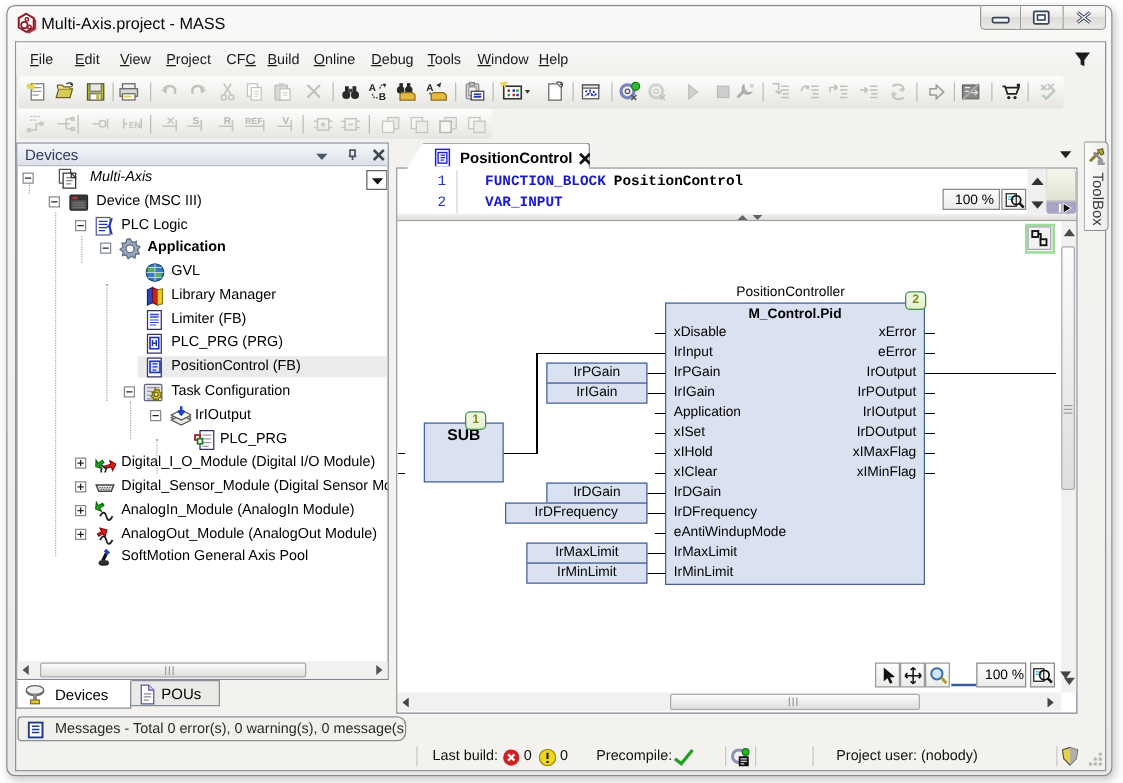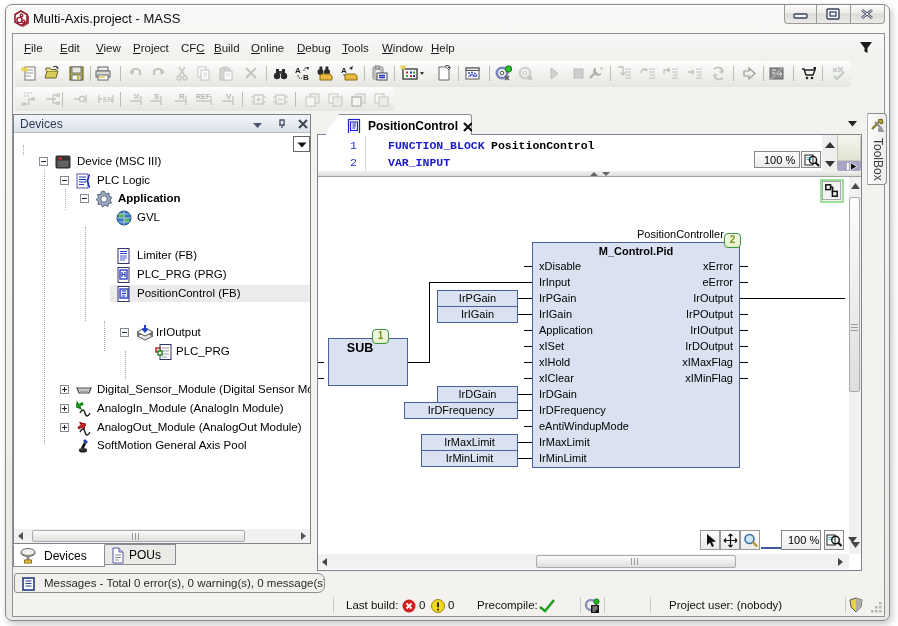--- a/index.html
+++ b/index.html
@@ -373,20 +373,32 @@
             <path d="M0.5 0.5 L9.5 0.5 L5 5.5 Z" fill="#111"></path>
           </svg>
         </div>
   <div class="abs" style="left:9px;top:11px;height:10px;border-left:1px dotted #aaa"></div>
   <div class="abs" style="left:30px;top:36px;height:275px;border-left:1px dotted #aaa"></div>
   <div class="abs" style="left:51px;top:55px;height:21px;border-left:1px dotted #aaa"></div>
   <div class="abs" style="left:71px;top:93px;height:94px;border-left:1px dotted #aaa"></div>
   <div class="abs" style="left:90px;top:187px;height:30px;border-left:1px dotted #aaa"></div>
   <div class="abs" style="left:111px;top:217px;height:28px;border-left:1px dotted #aaa"></div>
 
+  <div class="trow" style="left:0;top:0;width:296px">
+   <div class="exp" style="left:4px;top:4px">
+            <i></i>
+          </div>
+   <svg class="tico" style="left:31px" width="18" height="18">
+            <rect x="2.5" y="1.5" width="9" height="11" fill="#fff" stroke="#555"></rect>
+            <rect x="5.5" y="4.5" width="10" height="12" fill="#fff" stroke="#333"></rect>
+            <path d="M8 8h5M8 10.5h5M8 13h4" stroke="#888"></path>
+            <path d="M12 4.5 l3.5 3.5 l-3.5 0 Z" fill="#e8e8e8" stroke="#333"></path>
+          </svg>
+   <span class="tlabel" style="left:58px;font-style:italic">Multi-Axis</span>
+  </div>
 
   <div class="trow" style="left:0;top:19px;width:296px">
    <div class="exp" style="left:25px;top:4px">
             <i></i>
           </div>
    <svg class="tico" style="left:40px" width="18" height="18">
             <rect x="2" y="3" width="14" height="12" rx="1" fill="#4a4a4a" stroke="#222"></rect>
             <rect x="3" y="4" width="12" height="3" fill="#333"></rect>
             <rect x="4" y="4.5" width="4" height="2" fill="#c03030"></rect>
             <path d="M4 9h10M4 11h10M4 13h10" stroke="#777"></path>
@@ -421,20 +433,28 @@
    <div class="exp" style="left:66px;top:4px">
             <i></i>
           </div>
    <svg class="tico" style="left:81px" width="18" height="18">
             <path d="M9 1 L11 4 L14 3 L14 6 L17 7.5 L15 10 L16.5 13 L13.5 13.5 L13 16.5 L10 15 L7.5 17 L6 14 L3 14.5 L3.5 11.5 L1 9.5 L3.5 7.5 L2.5 4.5 L5.5 4.5 L6.5 1.5 Z" fill="#9aa7bc" stroke="#5a6a84" stroke-width="1"></path>
             <circle cx="9" cy="9" r="3.2" fill="#fff" stroke="#5a6a84"></circle>
           </svg>
    <span class="tlabel" style="left:104px;font-weight:bold">Application</span>
   </div>
 
+  <div class="trow" style="left:0;top:94px;width:296px">
+   <svg class="tico" style="left:101px" width="18" height="18">
+            <path d="M3 4 L7 2 L7 14 L3 16 Z" fill="#2848c8" stroke="#12247a"></path>
+            <path d="M7 2 L11 4 L11 16 L7 14 Z" fill="#cc2020" stroke="#701010"></path>
+            <path d="M11 4 L15 3 L15 15 L11 16 Z" fill="#e8d020" stroke="#8a7a10"></path>
+          </svg>
+   <span class="tlabel" style="left:123px">Library Manager</span>
+  </div>
 
   <div class="trow" style="left:0;top:113px;width:296px">
    <svg class="tico" style="left:101px" width="18" height="18">
             <rect x="3" y="1.5" width="11" height="15" fill="#fff" stroke="#336"></rect>
             <path d="M5 4.5h7M5 6.5h7" stroke="#3344cc" stroke-width="1.2"></path>
             <path d="M5 9h7M5 11h7M5 13h5" stroke="#3344cc" stroke-width="0.9"></path>
           </svg>
    <span class="tlabel" style="left:123px">Limiter (FB)</span>
   </div>
 
@@ -449,20 +469,32 @@
 
   <div class="trow" style="left:0;top:151px;width:296px">
    <svg class="tico" style="left:101px" width="18" height="18">
             <rect x="3" y="1.5" width="11" height="15" fill="#fff" stroke="#336"></rect>
             <rect x="5" y="4" width="8" height="9" fill="#dde4f4" stroke="#2233bb" stroke-width="1.3"></rect>
             <path d="M7 6h4M7 8.5h4M7 11h3" stroke="#2233bb"></path>
           </svg>
    <span class="tlabel" style="left:123px">PositionControl (FB)</span>
   </div>
 
+  <div class="trow" style="left:0;top:171px;width:296px">
+   <div class="exp" style="left:85px;top:4px">
+            <i></i>
+          </div>
+   <svg class="tico" style="left:100px" width="18" height="18">
+            <rect x="1.5" y="2.5" width="14" height="13" rx="1" fill="#dfe3ea" stroke="#667"></rect>
+            <path d="M3.5 5h10M3.5 8h10M3.5 11h10M3.5 14h7" stroke="#99a"></path>
+            <path d="M10 5.5 L11.2 7.2 L13.2 6.6 L13.4 8.7 L15.4 9.4 L14.2 11.1 L15 13 L13 13.3 L12.4 15.3 L10.7 14.1 L8.9 15.1 L8.7 13 L6.8 12.2 L8.3 10.8 L7.6 8.8 L9.7 8.9 Z" fill="#e0c81c" stroke="#7a6a0a"></path>
+            <circle cx="11" cy="10.5" r="1.6" fill="#f6f0c0" stroke="#7a6a0a"></circle>
+          </svg>
+   <span class="tlabel" style="left:123px">Task Configuration</span>
+  </div>
 
   <div class="trow" style="left:0;top:190px;width:296px">
    <div class="exp" style="left:106px;top:4px">
             <i></i>
           </div>
    <svg class="tico" style="left:121px" width="20" height="18">
             <path d="M2 10 L10 6 L18 10 L10 14 Z" fill="#f2f2ee" stroke="#555"></path>
             <path d="M2 12 L10 8 L18 12 L10 16 Z" fill="#e6e6e2" stroke="#555"></path>
             <path d="M2 8 L10 4 L18 8 L10 12 Z" fill="#fcfcfa" stroke="#555"></path>
             <path d="M10 1 L10 7 M7.5 4.5 L10 7.5 L12.5 4.5" stroke="#2040c0" stroke-width="2" fill="none"></path>
@@ -473,20 +505,31 @@
   <div class="trow" style="left:0;top:209px;width:296px">
    <svg class="tico" style="left:141px" width="20" height="18">
             <rect x="5" y="1.5" width="11" height="15" fill="#fff" stroke="#336"></rect>
             <path d="M7 5h7M7 8h7M7 11h7M7 14h5" stroke="#99a"></path>
             <rect x="1" y="5" width="4" height="4" fill="#fff" stroke="#a02020" stroke-width="1.4"></rect>
             <rect x="3" y="8" width="4" height="4" fill="#fff" stroke="#208020" stroke-width="1.4"></rect>
           </svg>
    <span class="tlabel" style="left:162px">PLC_PRG</span>
   </div>
 
+  <div class="trow" style="left:0;top:228px;width:296px">
+   <div class="exp plus" style="left:46px;top:4px">
+            <i></i>
+          </div>
+   <svg class="tico" style="left:61px" width="20" height="18">
+            <path d="M8 6 L4 6 L4 3 L1 7 L4 11 L4 8 L8 8 Z" fill="#20b020" stroke="#0a6a0a" transform="rotate(-35 8 8)"></path>
+            <path d="M9 10 L14 10 L14 7 L18 11 L14 15 L14 12 L9 12 Z" fill="#e02020" stroke="#8a0a0a" transform="rotate(-15 12 11)"></path>
+            <path d="M6 10 L10 13 M6 13 L6 16 M10 13 L9 16" stroke="#222" stroke-width="1.3" fill="none"></path>
+          </svg>
+   <span class="tlabel" style="left:83px">Digital_I_O_Module (Digital I/O Module)</span>
+  </div>
 
   <div class="trow" style="left:0;top:247px;width:296px">
    <div class="exp plus" style="left:46px;top:4px">
             <i></i>
           </div>
    <svg class="tico" style="left:61px" width="20" height="18">
             <path d="M2 7 L16 7 L14 12 L4 12 Z" fill="#e8e8e4" stroke="#444" stroke-width="1.2"></path>
             <path d="M4.5 9h9M5.5 10.5h7" stroke="#555" stroke-dasharray="1 1"></path>
           </svg>
    <span class="tlabel" style="left:83px">Digital_Sensor_Module (Digital Sensor Module</span>
@@ -680,26 +723,26 @@
      <path d="M206 153.5 L214 153.5 M206 169.5 L214 169.5 M206 185.5 L214 185.5 M206 201.5 L214 201.5"></path>
      <path d="M199 217.5 L214 217.5 M199 233.5 L214 233.5"></path>
      <path d="M206 249.5 L214 249.5"></path>
      <path d="M199 265.5 L214 265.5 M199 281.5 L214 281.5"></path>
      <path d="M422 89.5 L430 89.5 M422 105.5 L430 105.5"></path>
      <path d="M422 121.5 L527 121.5"></path>
      <path d="M422 137.5 L430 137.5 M422 153.5 L430 153.5 M422 169.5 L430 169.5 M422 185.5 L430 185.5 M422 201.5 L430 201.5"></path>
     </g>
    </svg>
 
-   <div class="blk" style="left:10px;top:161px;width:80px;height:48px;padding-left:46px;">
+   <div class="blk" style="left:21px;top:161px;width:64px;height:48px;padding-left:46px;">
             <span class="abs" style="left:0;top:2px;width:62px;text-align:center;font-weight:bold;font-size:12.5px">SUB</span>
           </div>
    <div class="badge" style="left:54px;top:152px;">1</div>
 
-   <span class="abs" style="left:271px;top:51px;margin-left:48px;">PositionController</span>
+   <span class="abs" style="left:271px;top:51px;">PositionController</span>
    <div class="blk" style="left:214px;top:65px;width:208px;height:226px;">
     <div class="abs" style="left:0;top:2px;width:206px;text-align:center;font-weight:bold">M_Control.Pid</div>
     <div class="pin" style="left:6px;top:17px">xDisable</div>
     <div class="pin" style="left:6px;top:33px">IrInput</div>
     <div class="pin" style="left:6px;top:49px">IrPGain</div>
     <div class="pin" style="left:6px;top:65px">IrIGain</div>
     <div class="pin" style="left:6px;top:81px">Application</div>
     <div class="pin" style="left:6px;top:97px">xISet</div>
     <div class="pin" style="left:6px;top:113px">xIHold</div>
     <div class="pin" style="left:6px;top:129px">xIClear</div>

